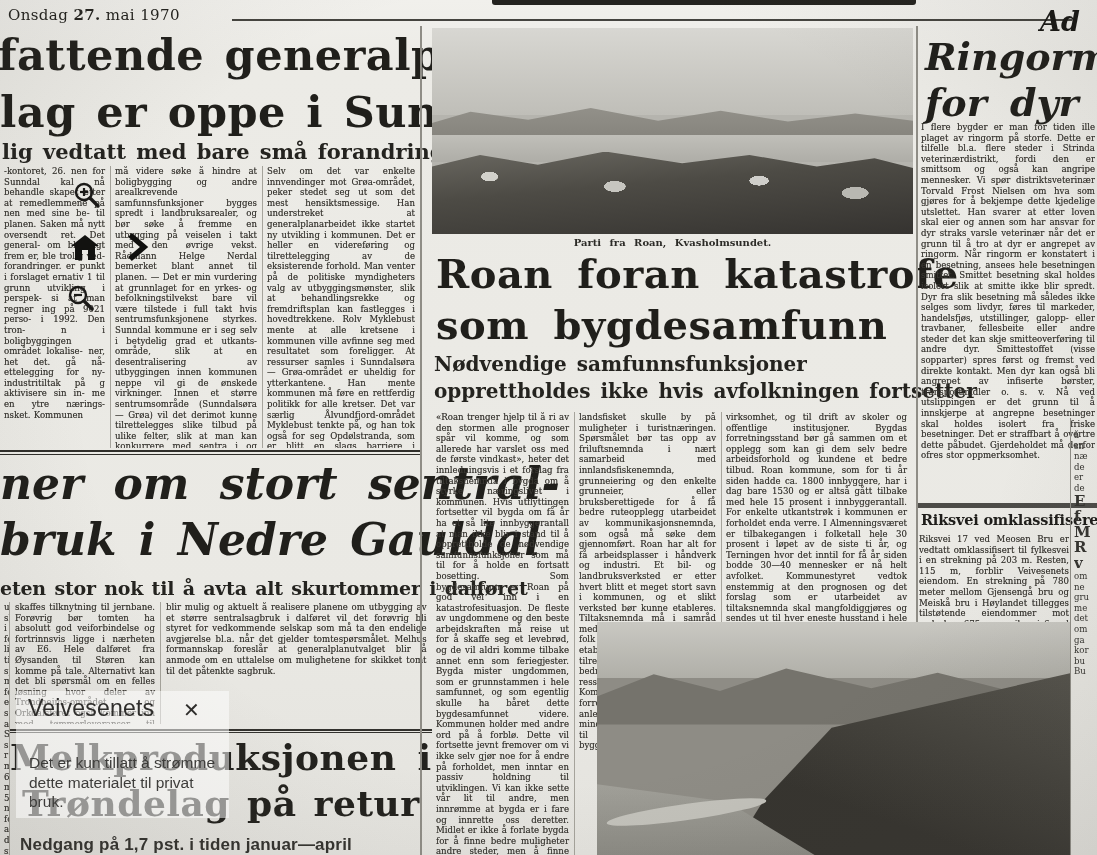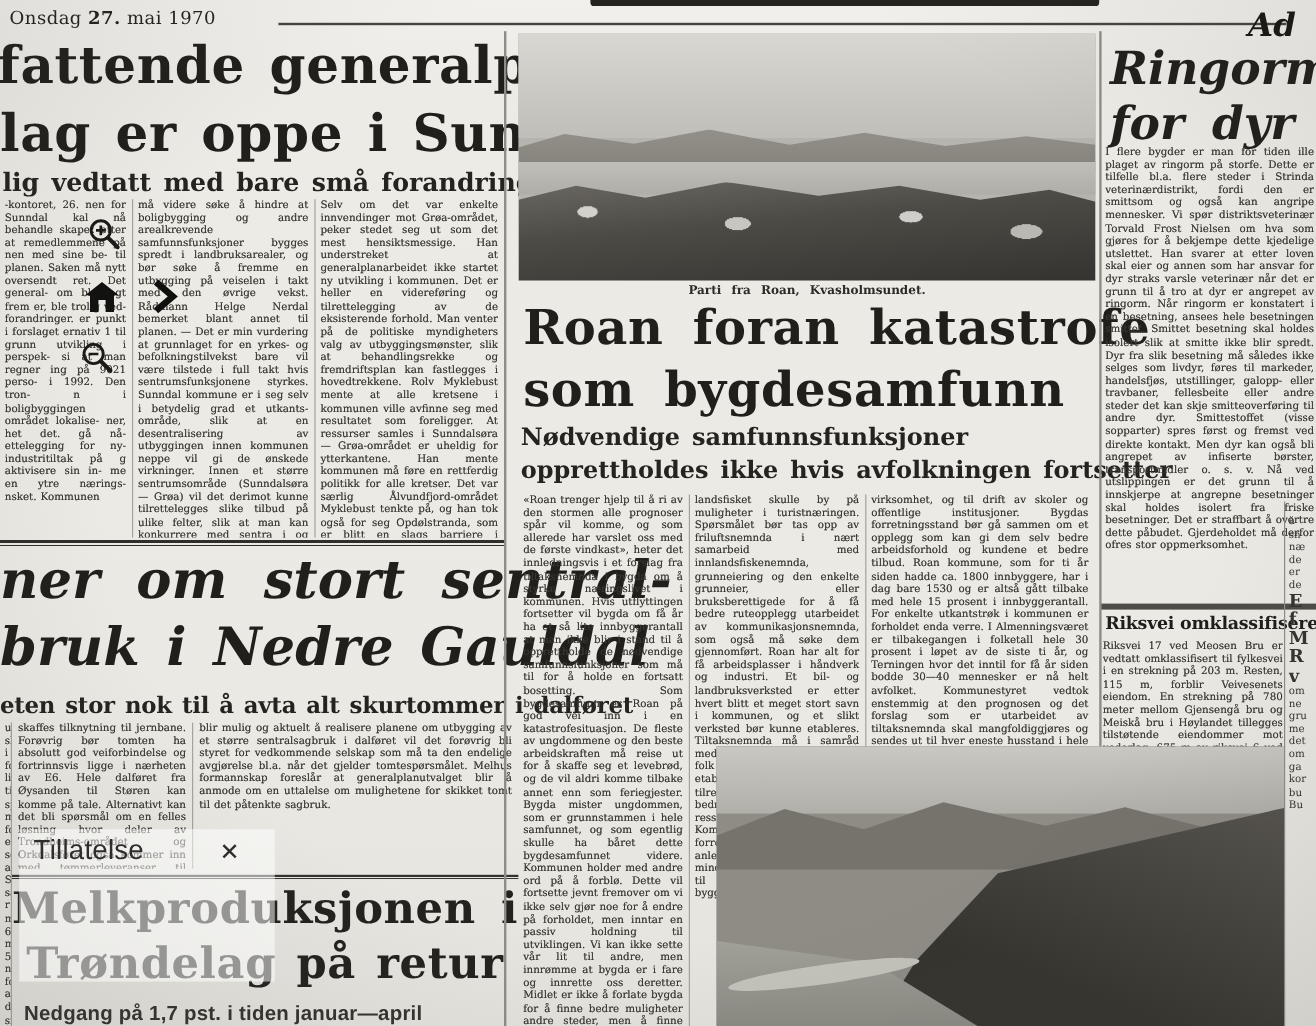--- a/index.html
+++ b/index.html
@@ -252,16 +252,20 @@
   </button>
   <button class="ctrl ctrl-zoomout">
     <span><svg width="30" height="30" viewBox="0 0 30 30">
           <circle cx="12" cy="12" r="8" fill="none" stroke="#1b1a18" stroke-width="2.4"></circle>
           <line x1="8" y1="12" x2="16" y2="12" stroke="#1b1a18" stroke-width="2.2"></line>
           <line x1="18" y1="18" x2="26" y2="26" stroke="#1b1a18" stroke-width="3.4" stroke-linecap="round"></line>
         </svg></span>
   </button>
 
   <div class="tooltip">
-    <div class="tt-title">Tillatelse</div>
+    <div class="tt-title">Veivesenets</div>
     <div class="tt-close">✕</div>
+    <div class="tt-body">
+      <div>Det er kun tillatt å strømme</div>
+      <div>dette materialet til privat bruk.</div>
+    </div>
   </div>
 </div>
 
 </body></html>

